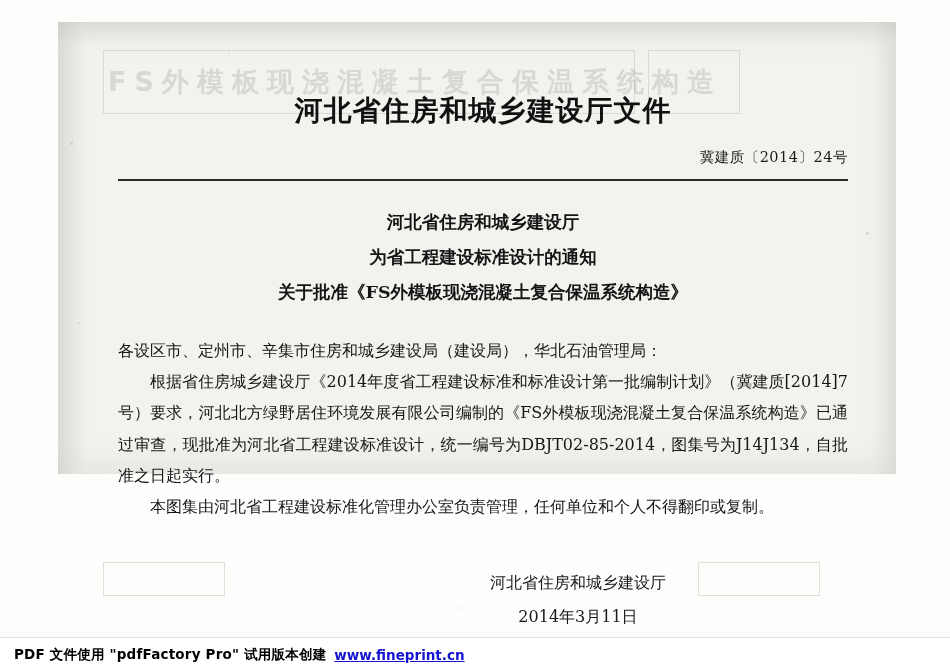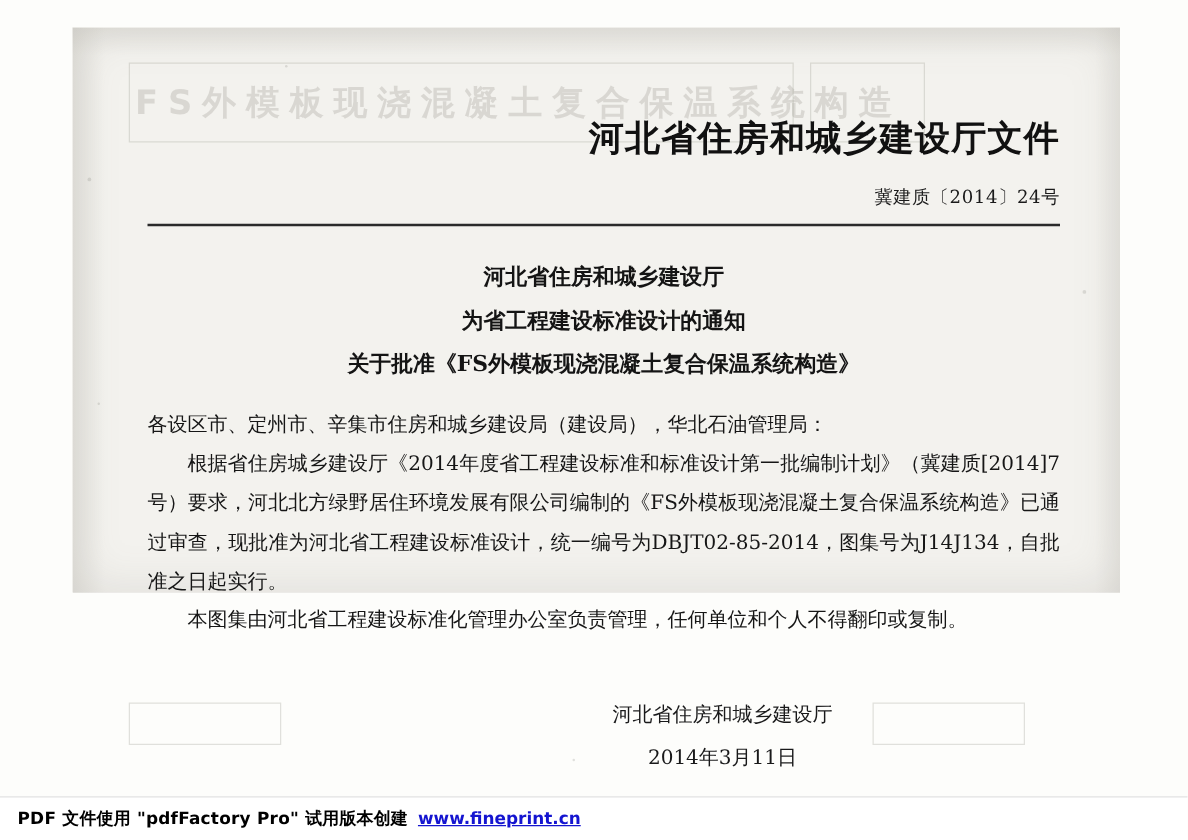--- a/index.html
+++ b/index.html
@@ -76,21 +76,21 @@
   
   .content {
     position: absolute;
     left: 60px;
     top: 70px;
     width: 730px;
     color: #19191a;
   }
 
   .doc-title {
-    text-align: right;
+    text-align: center;
     font-size: 28px;
     font-weight: bold;
     letter-spacing: 1px;
     font-family: "DejaVu Serif", "Liberation Serif", serif;
     color: #111;
   }
   .doc-number {
     text-align: right;
     font-size: 14.5px;
     margin-top: 18px;
@@ -106,21 +106,21 @@
   .heading-block {
     margin-top: 24px;
     text-align: center;
     font-weight: bold;
     font-size: 17.5px;
     line-height: 2.0;
     color: #141414;
   }
 
   .body-block {
-    margin-top: 14px;
+    margin-top: 25px;
     font-size: 16px;
     line-height: 1.95;
     text-align: justify;
     color: #161616;
   }
   .para-indent { text-indent: 2em; }
   .para-flush  { text-indent: 0; }
 
   .sign-block {
     margin-top: 44px;

